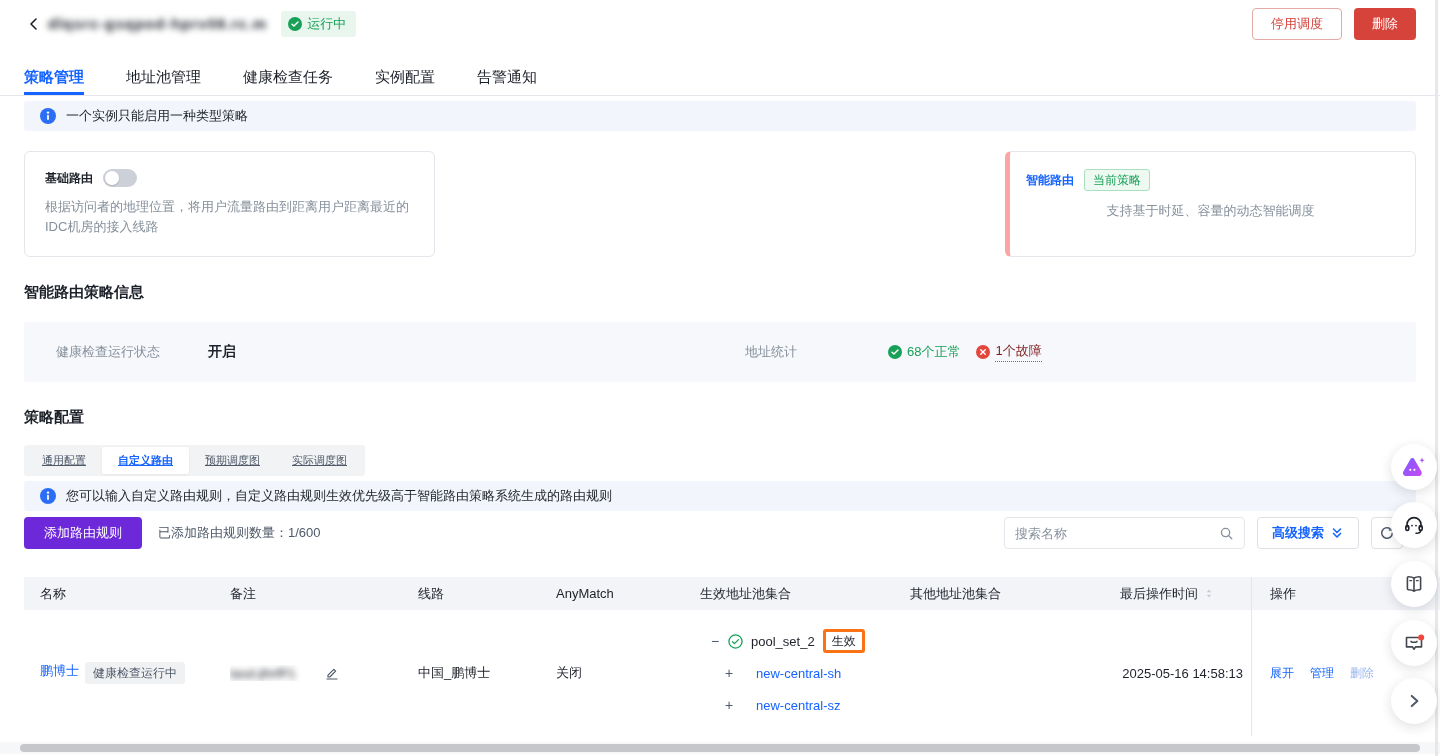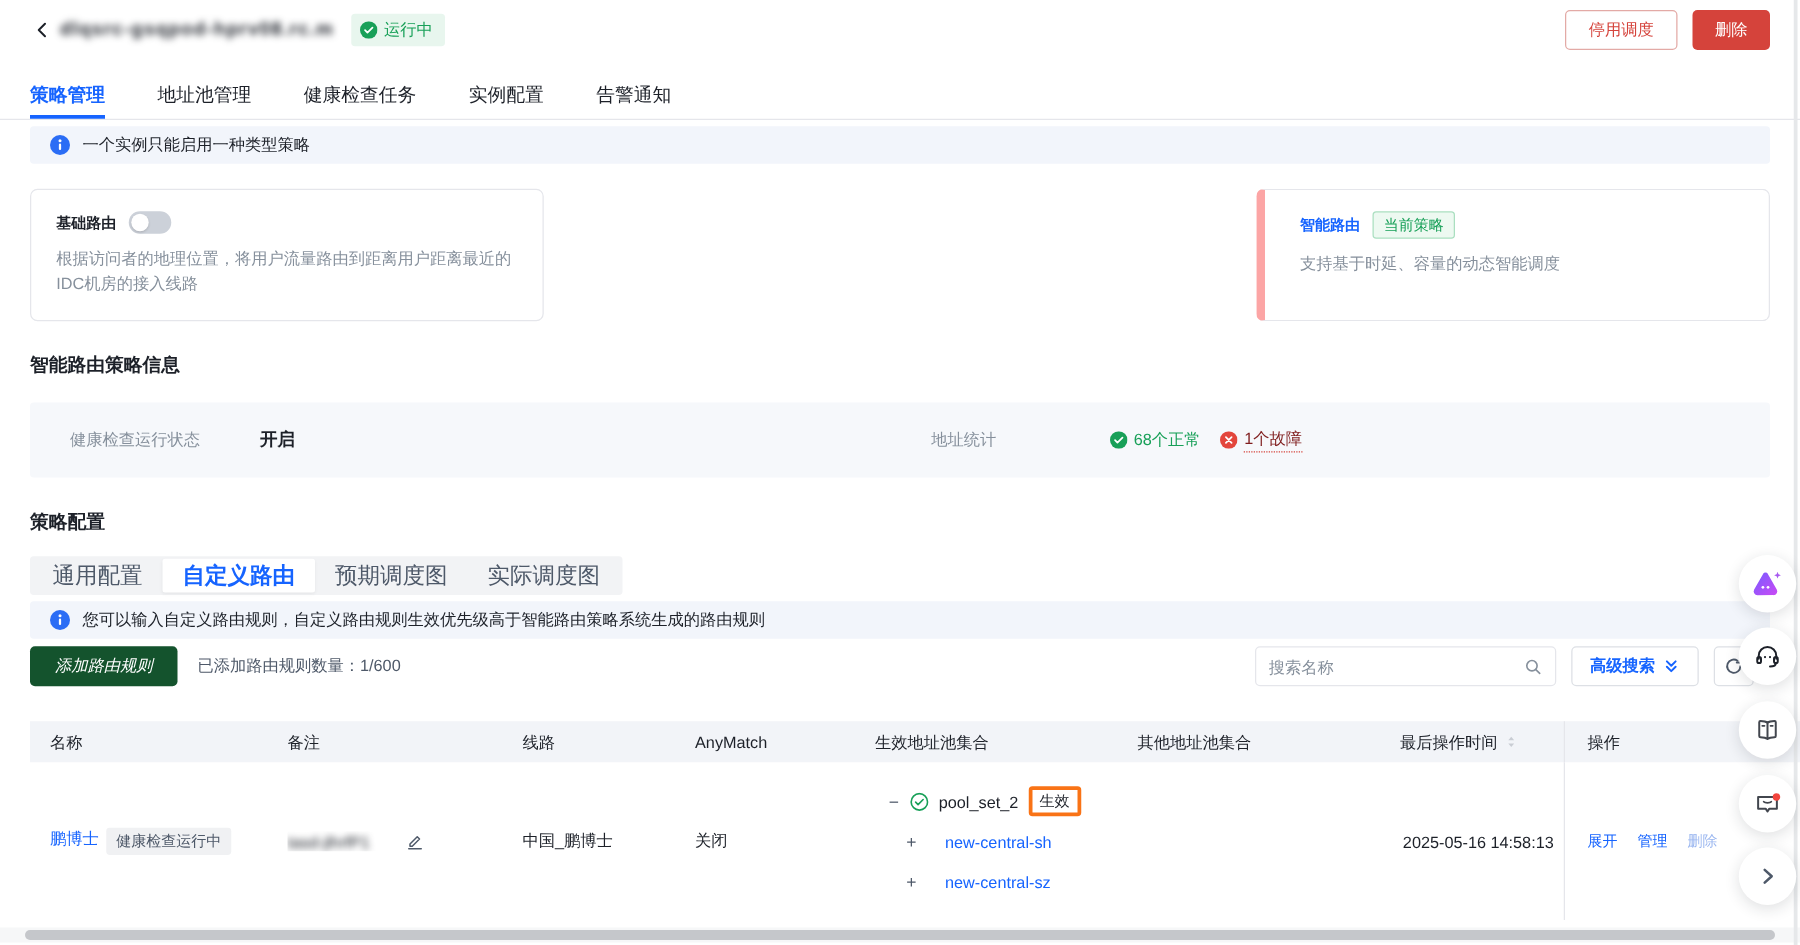--- a/index.html
+++ b/index.html
@@ -25,21 +25,21 @@
   .tab { font-size:15px; color:#1d2129; line-height:31px; padding-bottom:0; border-bottom:3px solid transparent; cursor:pointer; }
   .tab.active { color:#1664ff; font-weight:700; border-bottom-color:#1664ff; }
   
   .content { padding:0 24px; }
   .notice { margin-top:5px; height:30px; background:#f2f5fb; border-radius:3px;
     display:flex; align-items:center; padding:0 16px; gap:10px; font-size:13px; color:#1d2129; }
   .info-icon { width:16px; height:16px; flex:none; }
   
   .cards-row { margin-top:20px; display:flex; justify-content:space-between; }
   .policy-card { width:411px; height:106px; border:1px solid #e5e6eb; border-radius:6px; background:#fff; padding:17px 20px; }
-  .policy-card.current { border-left:7px solid #fca5a5; padding-left:28px; }
+  .policy-card.current { border-left:5px solid #fca5a5; padding-left:16px;text-align:center; }
   .card-title-row { display:flex; align-items:center; gap:10px; }
   .card-title { font-size:12px; font-weight:700; }
   .card-title.blue { color:#1664ff; }
   .card-desc { margin-top:10px; font-size:13px; color:#86909c; line-height:20px; }
   .toggle { width:34px; height:18px; border-radius:9px; background:#ccd1d9; position:relative; cursor:pointer; flex:none; }
   .toggle .knob { position:absolute; left:2px; top:2px; width:14px; height:14px; border-radius:50%; background:#fff; box-shadow:0 1px 2px rgba(0,0,0,.15); }
   .green-badge { display:inline-block; background:#edf9f1; border:1px solid #aadfc0; color:#18a058;
     font-size:12px; line-height:18px; padding:1px 8px; border-radius:3px; }
   
   .section-heading { margin-top:26px; font-size:15px; font-weight:700; }
@@ -52,25 +52,25 @@
   .kv-health .k { width:152px; }
   .kv-health .v { font-weight:700; }
   .kv-addr { position:absolute; left:721px; }
   .kv-addr .k { width:143px; }
   .stat { display:inline-flex; align-items:center; gap:5px; font-size:13px; }
   .stat.ok { color:#18a058; }
   .stat.fail { color:#7f1d1d; margin-left:16px; }
   .stat.fail .stat-text { border-bottom:1px dotted #d5433b; padding-bottom:1px; cursor:pointer; }
   
   .seg { margin-top:18px; display:inline-flex; background:#f2f3f5; border-radius:3px; padding:2px; }
-  .seg-item { font-size:18px; color:#4e5969; line-height:27px; padding:0 16px; border-radius:2px; cursor:pointer; }
+  .seg-item { font-size:11px; color:#4e5969; line-height:27px; padding:0 16px; border-radius:2px; cursor:pointer;text-decoration:underline; }
   .seg-item.active { background:#fff; color:#1664ff; font-weight:700; box-shadow:0 1px 3px rgba(0,0,0,.06); }
   
   .toolbar { margin-top:6px; display:flex; align-items:center; }
-  .btn-primary-disabled { background:#14532d; color:#fff; border:none; padding:0 20px;font-style:italic; }
+  .btn-primary-disabled { background:#6d28d9; color:#fff; border:none; padding:0 20px; }
   .rule-count { margin-left:16px; color:#4e5969; font-size:13px; }
   .toolbar-right { margin-left:auto; display:flex; gap:12px; margin-right:13px; }
   .search-box { width:241px; height:32px; border:1px solid #e5e6eb; border-radius:4px; background:#fff;
     display:flex; align-items:center; padding:0 10px; }
   .search-box input { border:none; outline:none; flex:1; font-size:13px; font-family:inherit; color:#1d2129; background:transparent; }
   .search-box input::placeholder { color:#86909c; }
   .btn-adv { background:#fff; border:1px solid #dde0e5; color:#1664ff; font-weight:700;
     display:inline-flex; align-items:center; gap:6px; padding:0 14px; }
   .btn-icon { width:32px; height:32px; background:#fff; border:1px solid #dde0e5; border-radius:4px;
     display:inline-flex; align-items:center; justify-content:center; padding:0; }

